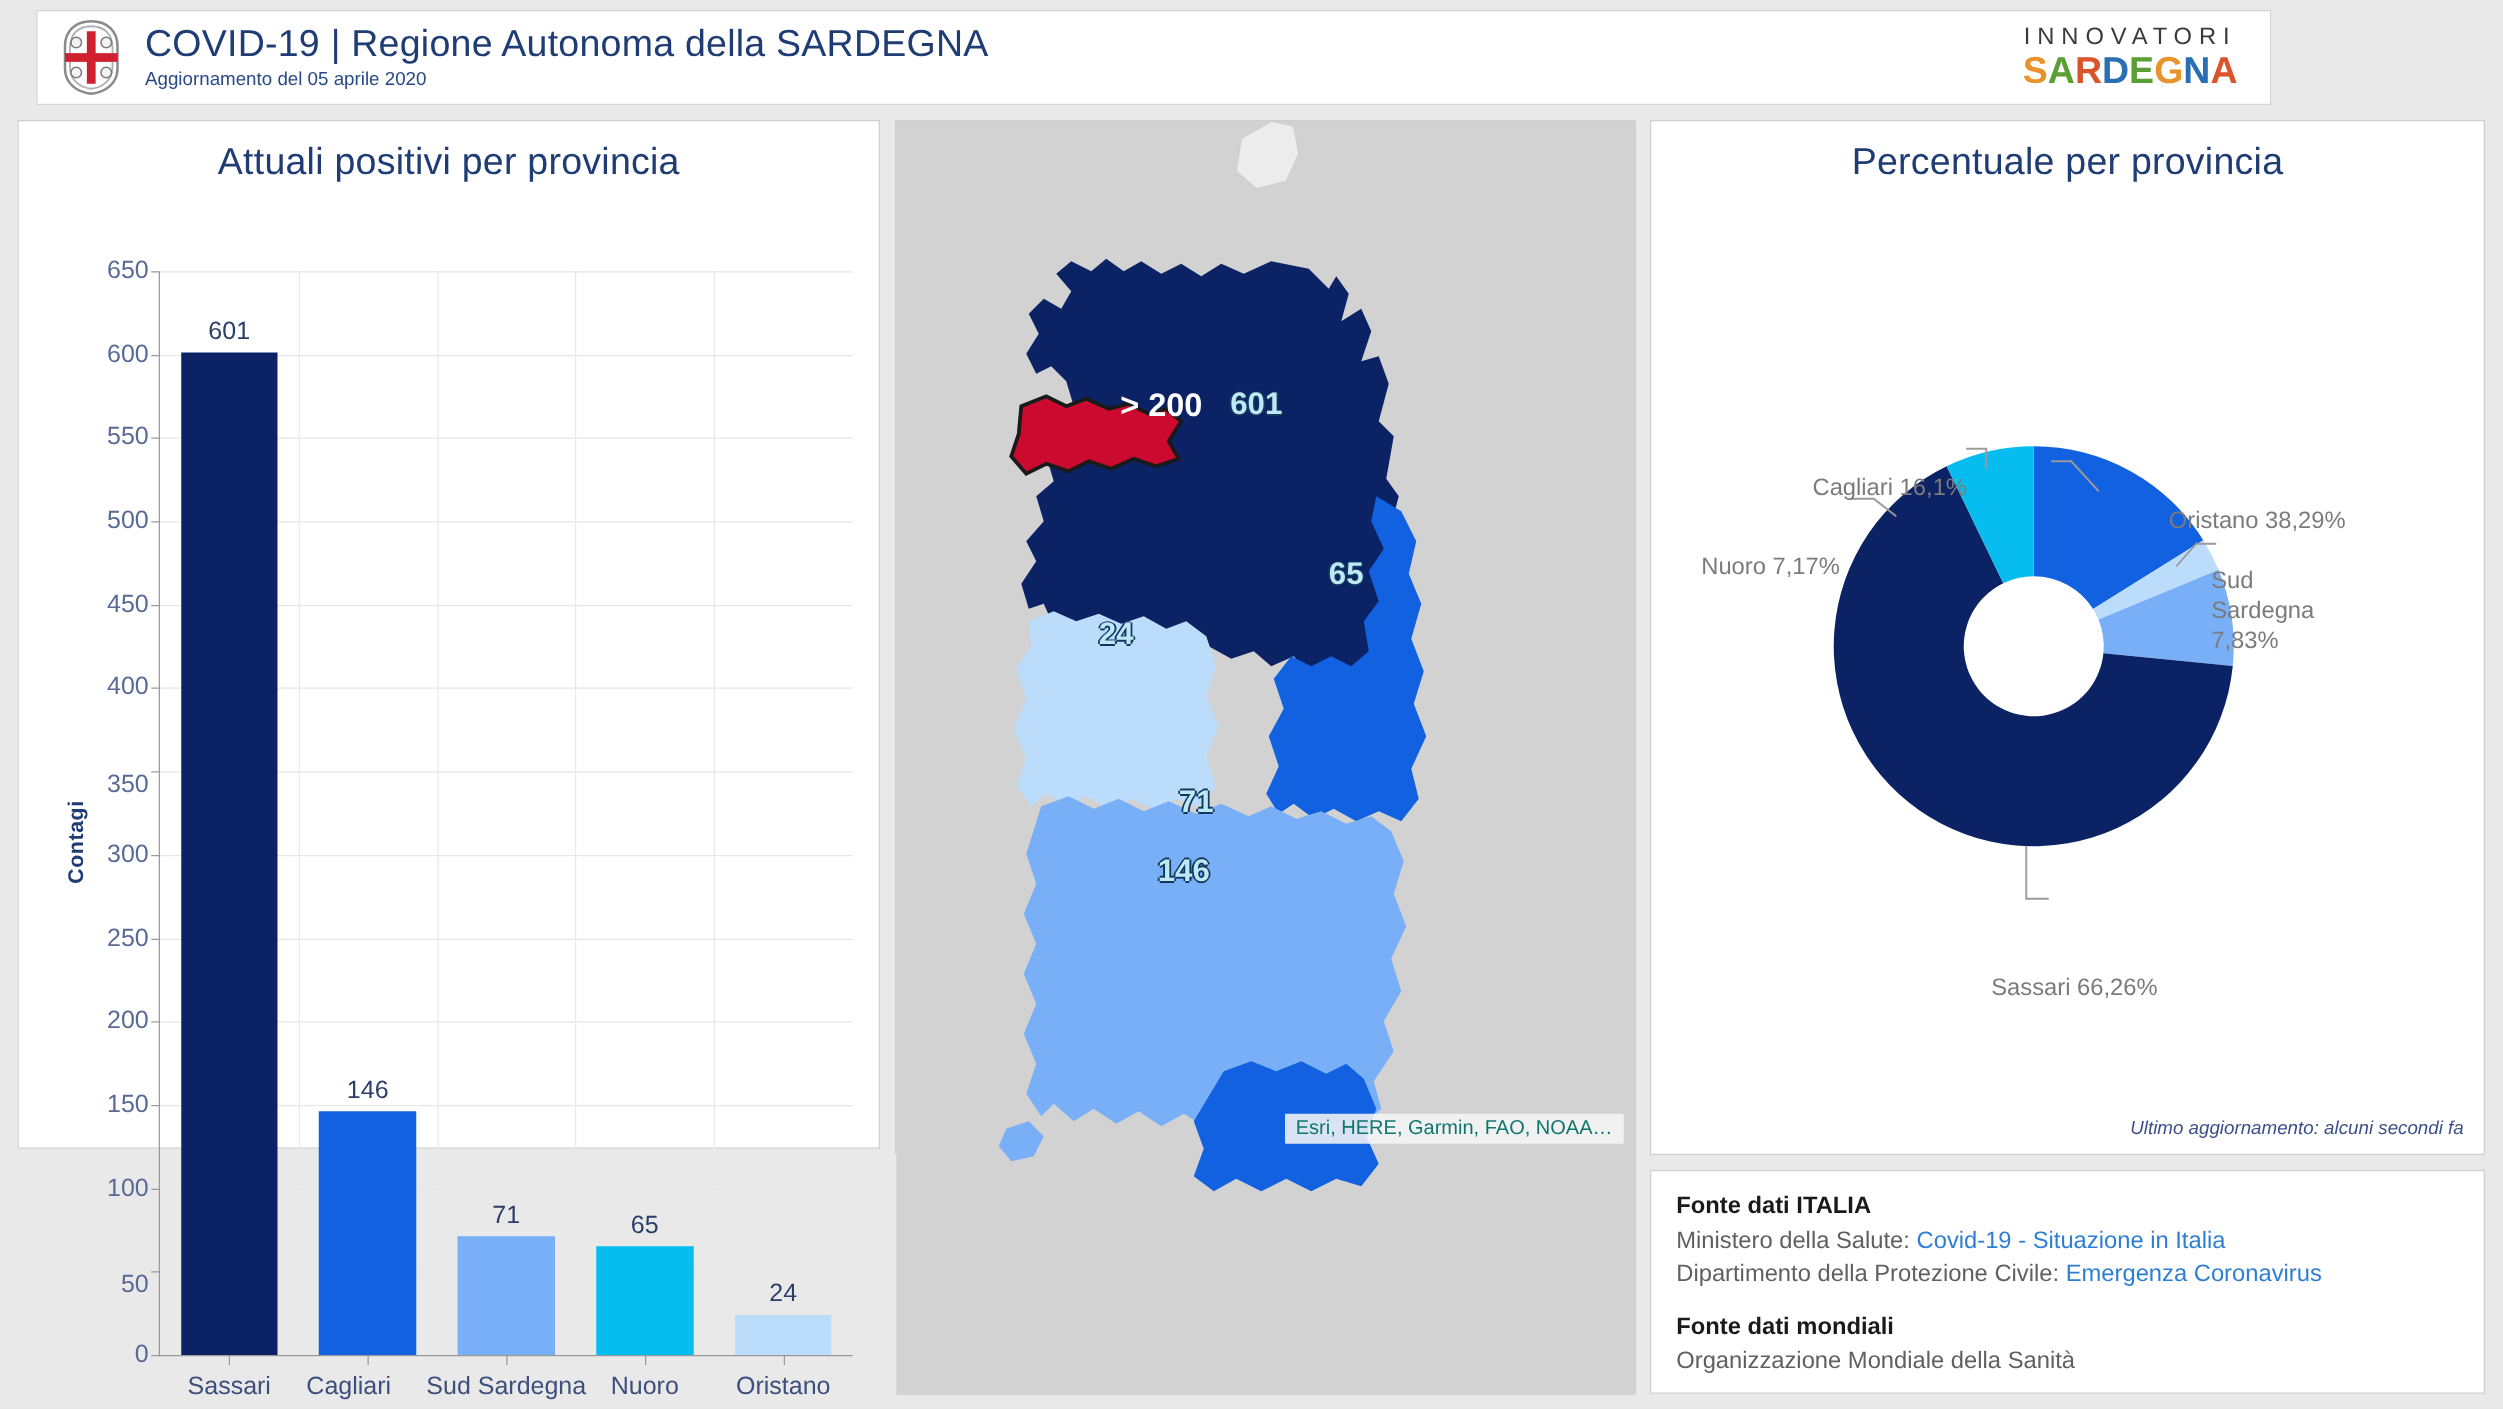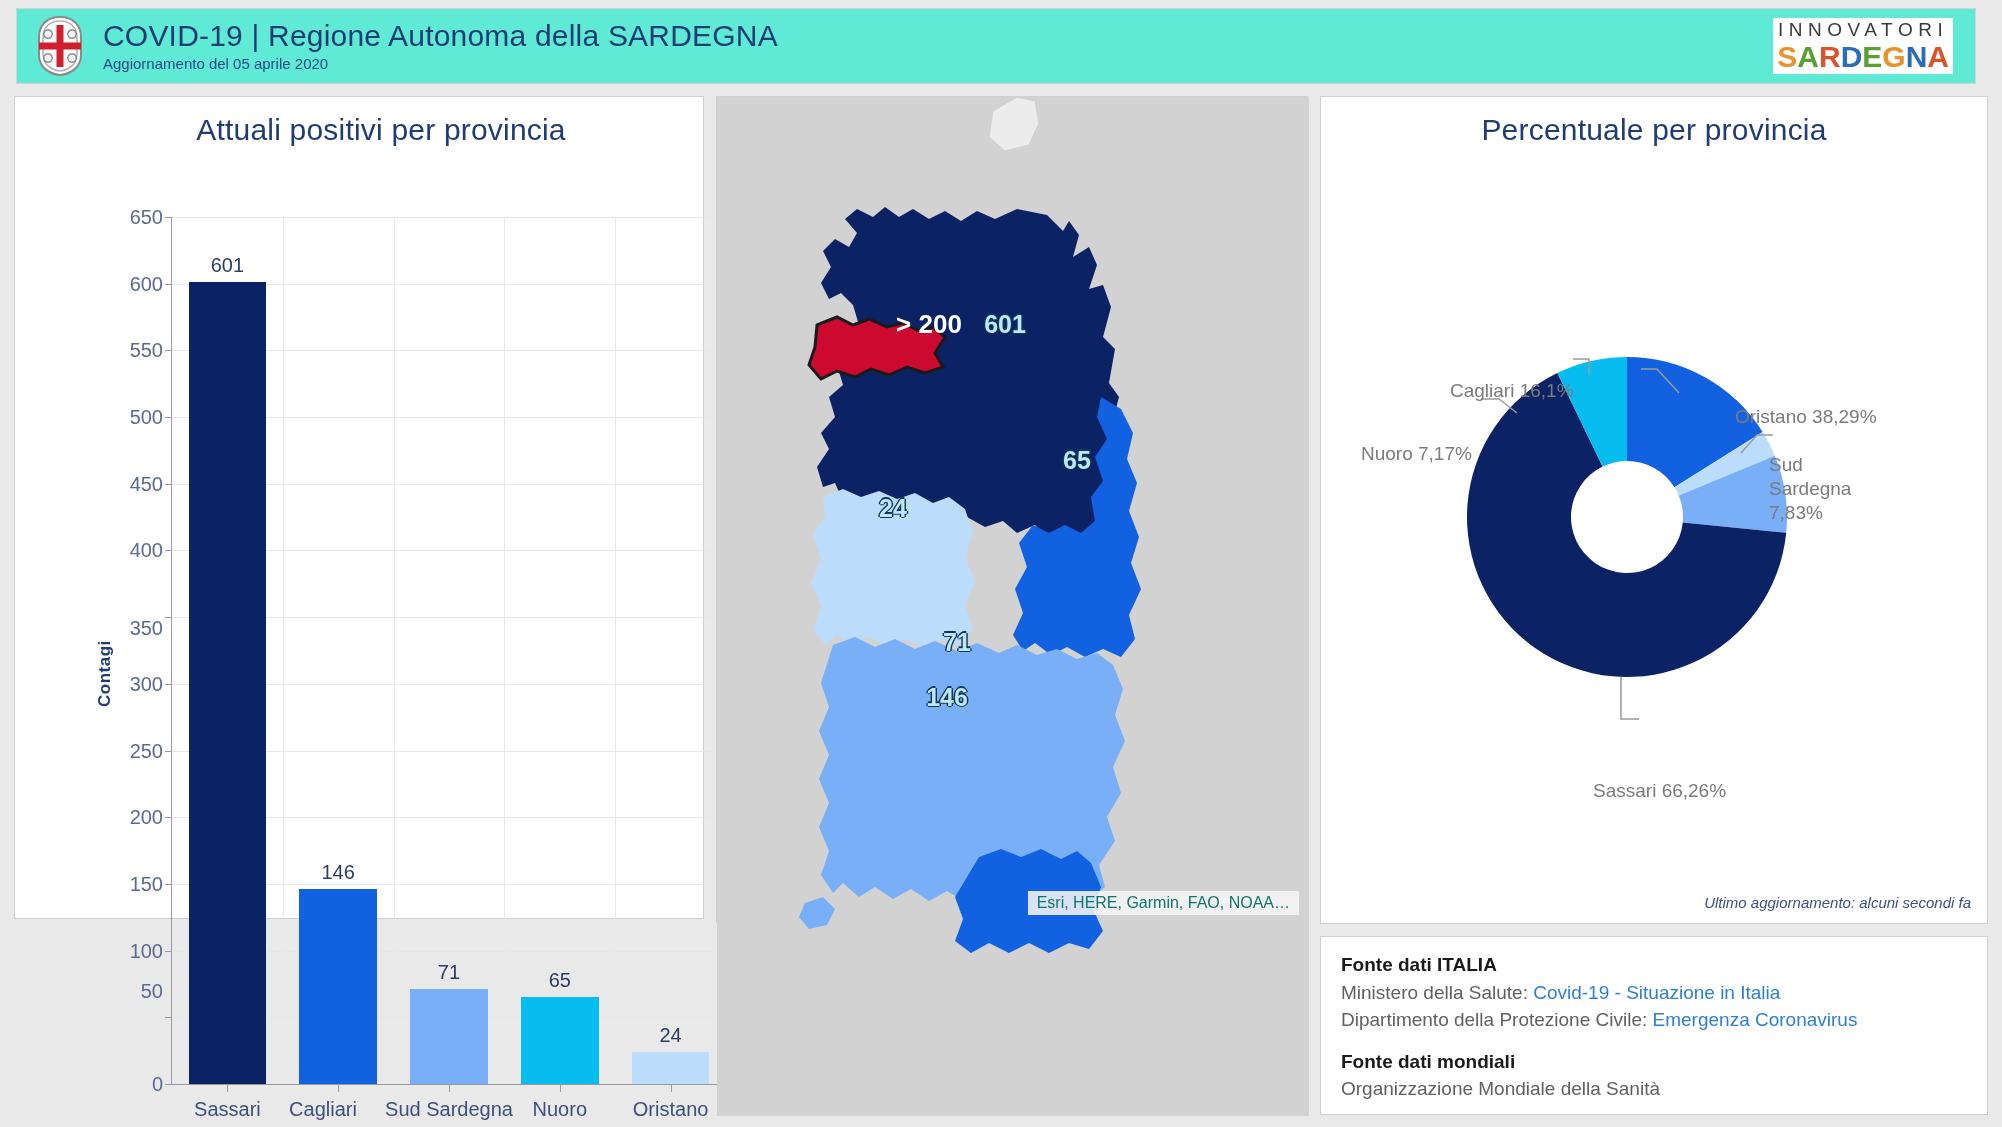--- a/index.html
+++ b/index.html
@@ -6,41 +6,41 @@
   html, body {
     width: 2002px; height: 1127px;
     background: #e8e8e8;
     font-family: "Liberation Sans", sans-serif;
     overflow: hidden;
   }
   .app { position: relative; width: 2002px; height: 1127px; background: #e9e9e9; }
 
   
   .header {
-    position: absolute; left: 16px; top: 8px;
-    width: 1960px; height: 76px;
-    background: #5eead4;
+    position: absolute; left: 29px; top: 8px;
+    width: 1788px; height: 76px;
+    background: #ffffff;
     border: 1px solid #d4d4d4;
     display: flex; align-items: center;
   }
   .crest { width: 58px; height: 62px; margin-left: 14px; flex: 0 0 auto; }
   .header-titles { margin-left: 14px; display: flex; flex-direction: column; justify-content: center; }
   .app-title { font-size: 30px; color: #1f3c74; font-weight: 400; letter-spacing: .2px; line-height: 1.1; }
   .app-subtitle { font-size: 15px; color: #2a4a85; margin-top: 4px; line-height: 1.1; }
   .brand { margin-left: auto; margin-right: 22px; text-align: center; background:#fff; padding: 2px 4px; }
   .brand-top {
     font-size: 19px; letter-spacing: 5.5px; color: #3a3a3a; font-weight: 400; line-height: 1.1;
   }
   .brand-bottom { font-size: 30px; font-weight: bold; letter-spacing: 0px; line-height: 1.05; }
   .brand-bottom span { display: inline-block; }
 
   
   .panel { position: absolute; background: #ffffff; border: 1px solid #cfcfcf; }
 
-  #panel-bar  { left: 14px;   top: 96px;  width: 690px;  height: 823px; padding-left: 44px; }
+  #panel-bar  { left: 14px;   top: 96px;  width: 690px;  height: 823px; }
   #panel-map  { left: 716px;  top: 96px;  width: 592px;  height: 827px; background: #d2d2d2; }
   #panel-pie  { left: 1320px; top: 96px;  width: 668px;  height: 828px; }
   #panel-src  { left: 1320px; top: 936px; width: 668px;  height: 179px; }
 
   .panel-title {
     text-align: center; color: #1f3c74; font-size: 30px; font-weight: 400;
     padding-top: 16px; letter-spacing: .2px;
   }
 
   
@@ -134,21 +134,21 @@
 
   <div class="panel" id="panel-bar">
     <div class="panel-title">Attuali positivi per provincia</div>
     <div class="bar-wrap">
       <div class="ylabel">Contagi</div>
       <div class="plot" id="bar-plot">
           <div class="tickmark" style="top: 867px;"></div>
           <div class="ytick" style="top: 867px;">0</div>
           <div class="gridline" style="top: 800.308px;"></div>
           <div class="tickmark" style="top: 800.308px;"></div>
-          <div class="ytick" style="top: 774px;">50</div>
+          <div class="ytick" style="top: 811px;">50</div>
           <div class="gridline" style="top: 733.615px;"></div>
           <div class="tickmark" style="top: 733.615px;"></div>
           <div class="ytick" style="top: 733.615px;">100</div>
           <div class="gridline" style="top: 666.923px;"></div>
           <div class="tickmark" style="top: 666.923px;"></div>
           <div class="ytick" style="top: 666.923px;">150</div>
           <div class="gridline" style="top: 600.231px;"></div>
           <div class="tickmark" style="top: 600.231px;"></div>
           <div class="ytick" style="top: 600.231px;">200</div>
           <div class="gridline" style="top: 533.538px;"></div>

